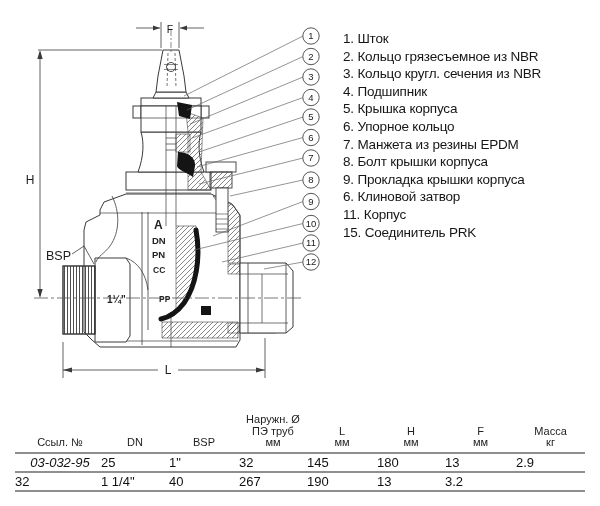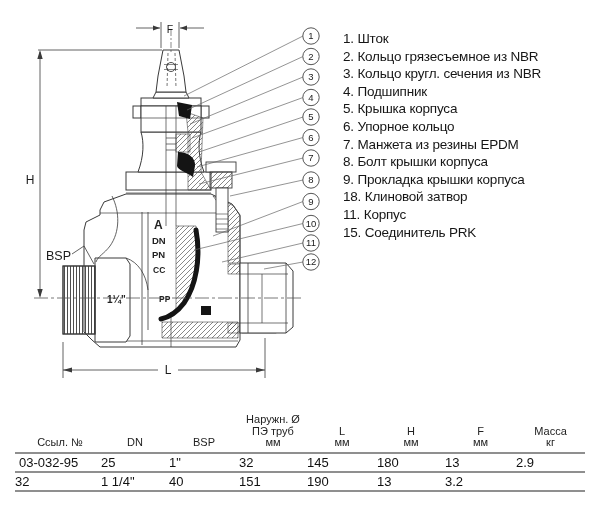--- a/index.html
+++ b/index.html
@@ -13,21 +13,21 @@
   .comp-title{font-size:13.5px;letter-spacing:-0.2px;color:#161616;height:17.6px;line-height:17.6px;}
   .comp-item{font-size:13.5px;letter-spacing:-0.2px;color:#161616;height:17.6px;line-height:17.6px;white-space:nowrap;}
   
   .spec-table{position:absolute;left:15px;top:414px;width:570px;}
   .t-row{display:grid;grid-template-columns:86px 68px 70px 68px 70px 68px 71px 69px;}
   .t-head{align-items:end;padding-bottom:3px;}
   .t-hcell{display:flex;flex-direction:column;justify-content:flex-end;align-items:center;
            font-size:11px;line-height:11.5px;color:#222;text-align:center;}
   .t-hcell.first{align-items:center;padding-left:4px;}
   .t-cell{font-size:13px;color:#111;text-align:left;height:17px;line-height:17px;}
-  .t-cell.first{text-align:left;padding-left:4px;}
+  .t-cell.first{text-align:center;padding-left:4px;font-style:italic;}
   .rule{height:2px;background:#8f8f8f;}
 </style>
 </head>
 <body>
 
 <div class="stage">
 
   <div class="drawing-wrap">
   <svg width="340" height="410" viewBox="0 0 340 410">
     <defs>
@@ -208,21 +208,21 @@
     <div id="comp-items">
         <div class="comp-item">1. Шток</div>
         <div class="comp-item">2. Кольцо грязесъемное из NBR</div>
         <div class="comp-item">3. Кольцо кругл. сечения из NBR</div>
         <div class="comp-item">4. Подшипник</div>
         <div class="comp-item">5. Крышка корпуса</div>
         <div class="comp-item">6. Упорное кольцо</div>
         <div class="comp-item">7. Манжета из резины EPDM</div>
         <div class="comp-item">8. Болт крышки корпуса</div>
         <div class="comp-item">9. Прокладка крышки корпуса</div>
-        <div class="comp-item">18. Клиновой затвор</div>
+        <div class="comp-item">6. Клиновой затвор</div>
         <div class="comp-item">11. Корпус</div>
         <div class="comp-item">15. Соединитель PRK</div>
       </div>
   </div>
 
   <div class="spec-table">
     <div class="t-row t-head" id="t-headers">
         <div class="t-hcell first">
           <div>Ссыл. №</div>
         </div>
@@ -264,21 +264,21 @@
           <div class="t-cell">145</div>
           <div class="t-cell">180</div>
           <div class="t-cell">13</div>
           <div class="t-cell">2.9</div>
         </div>
         <div class="rule"></div>
         <div class="t-row">
           <div class="t-cell">32</div>
           <div class="t-cell">1 1/4"</div>
           <div class="t-cell">40</div>
-          <div class="t-cell">151</div>
+          <div class="t-cell">267</div>
           <div class="t-cell">190</div>
           <div class="t-cell">13</div>
           <div class="t-cell">3.2</div>
         </div>
         <div class="rule"></div>
       </div>
   </div>
 
 </div>
 

